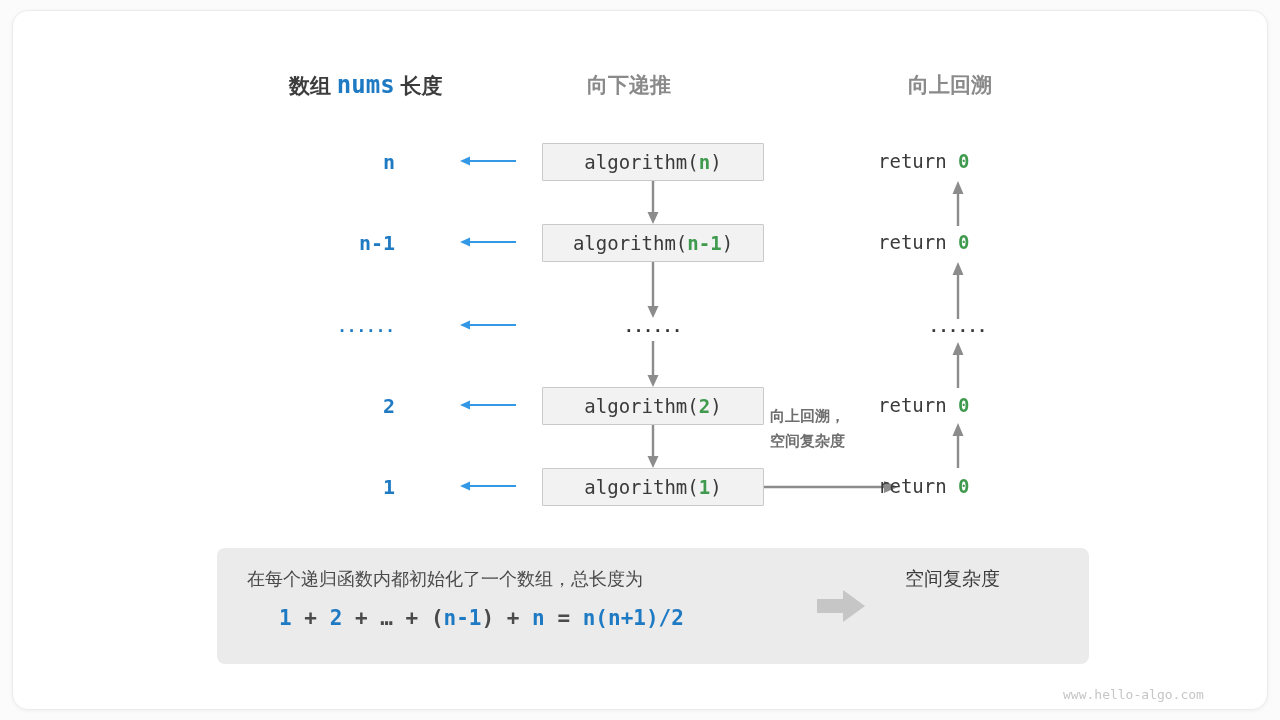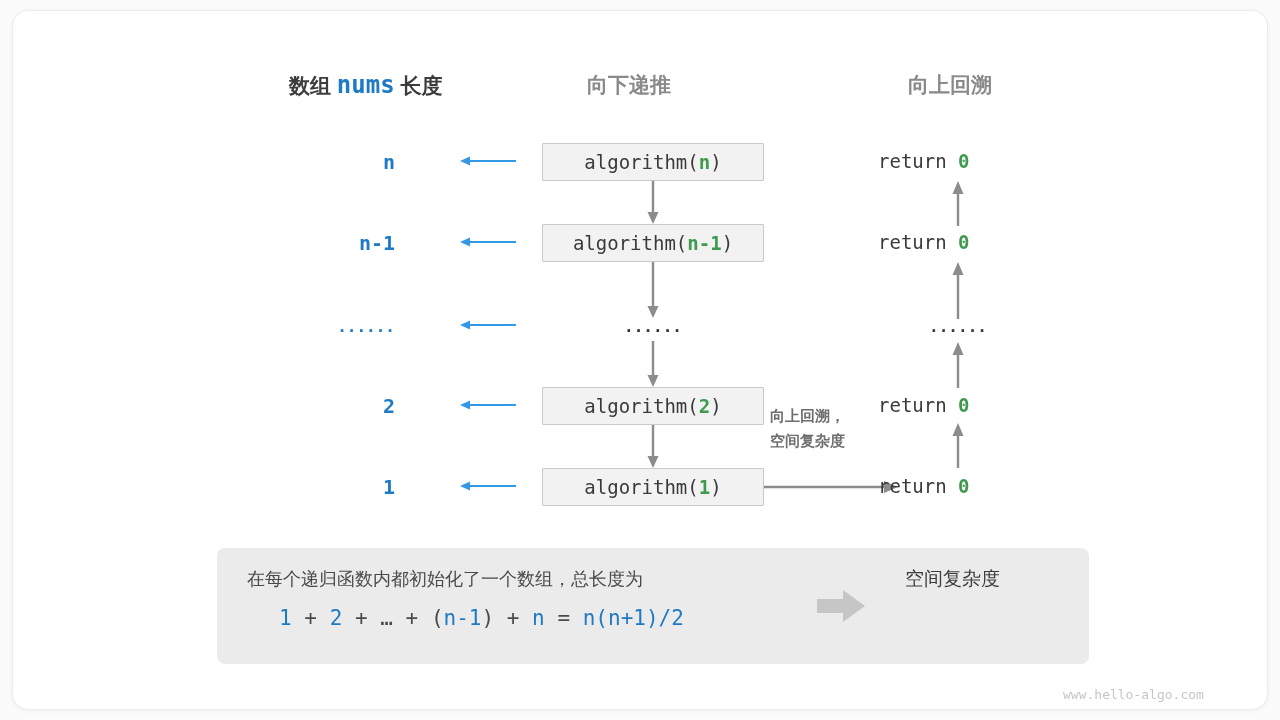--- a/index.html
+++ b/index.html
@@ -179,21 +179,21 @@
     font-size: 18px;
     color: #4a4a4a;
     line-height: 26px;
     white-space: nowrap;
   }
   #summary-formula {
     position: absolute;
     left: 62px;
     top: 58px;
     font-family: "DejaVu Sans Mono", "Liberation Mono", monospace;
-    font-weight: normal;
+    font-weight: bold;
     font-size: 21px;
     color: #1f7ac4;
     white-space: nowrap;
   }
   #summary-formula .op { color: #4a4a4a; }
 
   #summary-arrow {
     position: absolute;
     left: 600px;
     top: 40px;

